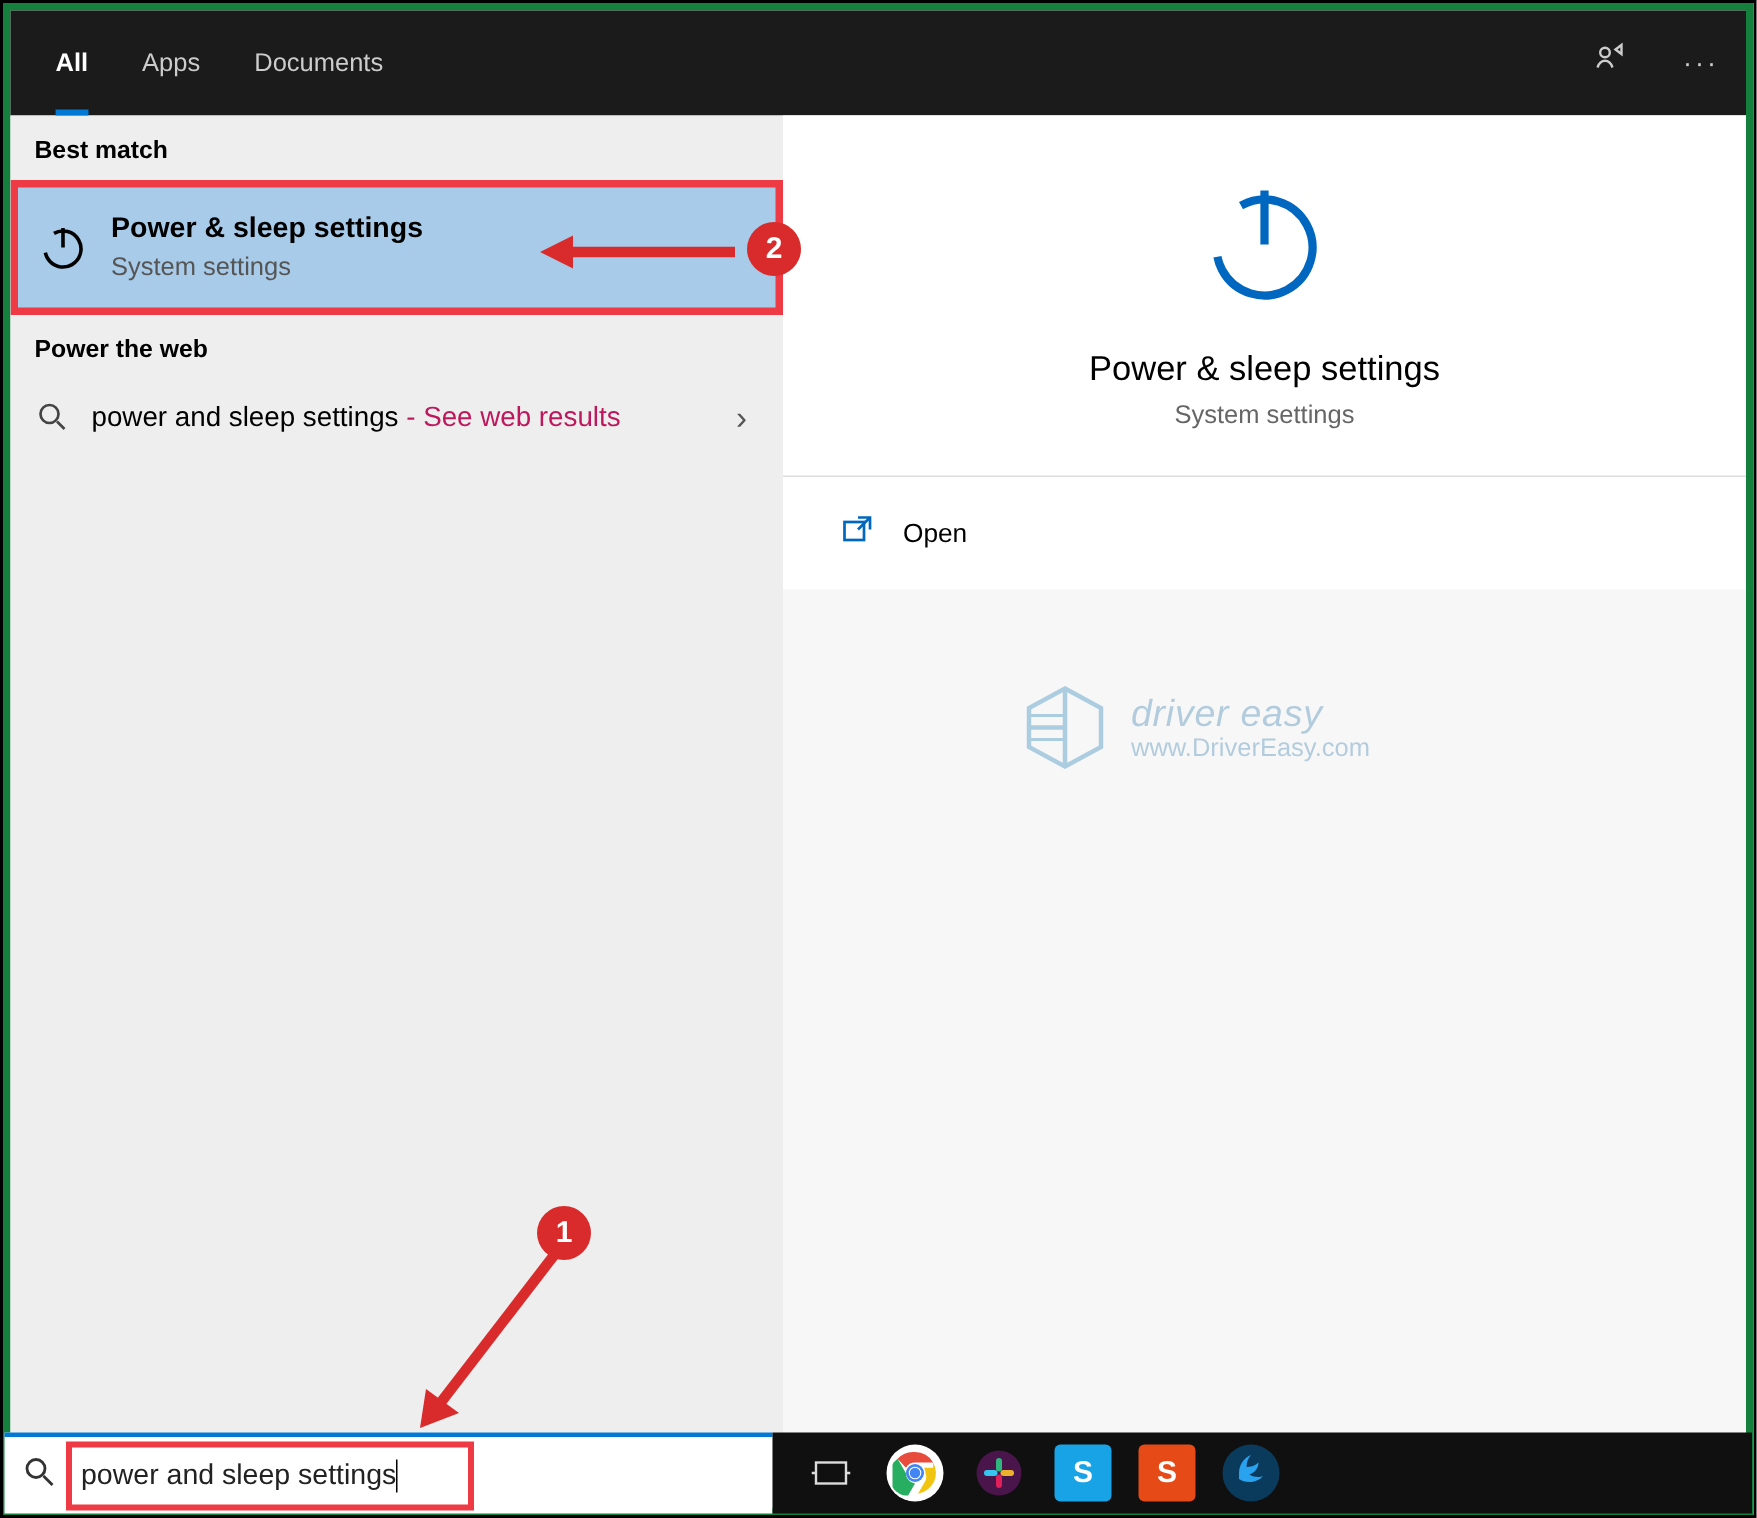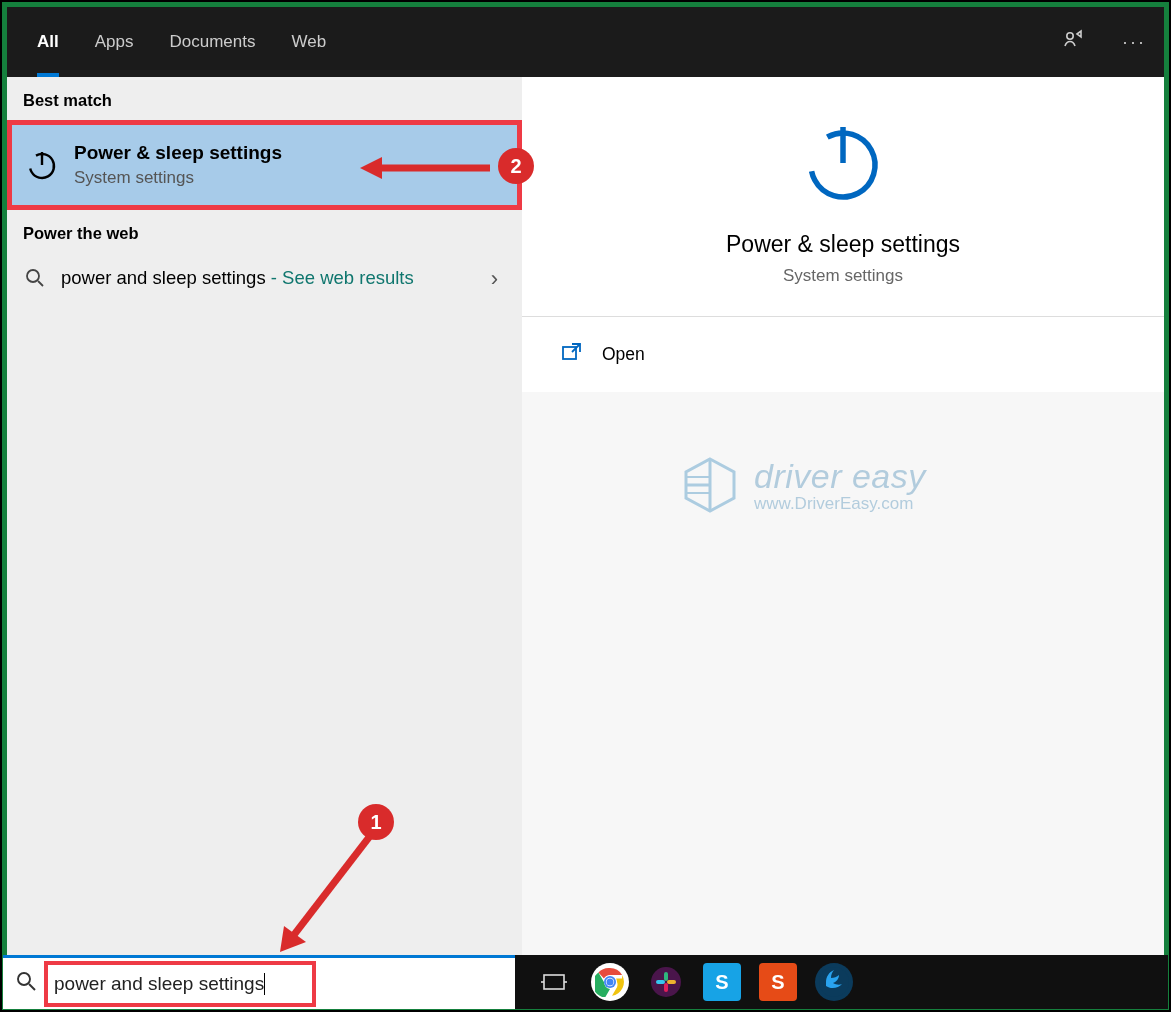--- a/index.html
+++ b/index.html
@@ -27,38 +27,38 @@
   .best-match-item { height: 90px; background: #a7cbe9; border: 5px solid #ee3a45; display: flex; align-items: center; padding: 0 10px; gap: 12px; cursor: pointer; position: relative; }
   .power-icon-sm { width: 40px; height: 40px; display: flex; align-items: center; justify-content: center; }
   .power-svg-sm circle { stroke: #000; stroke-width: 2.4; fill: none; }
   .power-svg-sm line { stroke: #000; stroke-width: 2.4; }
   .best-match-text .title { font-size: 19px; font-weight: 600; color: #000; }
   .best-match-text .subtitle { font-size: 17px; color: #555; margin-top: 4px; }
 
   .web-item { display: flex; align-items: flex-start; padding: 12px 16px; gap: 14px; cursor: pointer; }
   .web-item .search-glyph { width: 24px; text-align: center; font-size: 18px; color: #444; margin-top: 3px; }
   .web-item .web-text { flex: 1; font-size: 18.5px; color: #000; line-height: 1.45; }
-  .web-item .web-text .hint { color: #0f766e; }
+  .web-item .web-text .hint { color: #be185d; }
   .web-item .chevron-right { font-size: 22px; color: #555; align-self: center; margin-right: 8px; }
 
   
   .preview-card { background: #fff; margin: 0; padding: 40px 0 30px 0; text-align: center; border-bottom: 1px solid #ddd; }
   .power-svg-lg { width: 90px; height: 90px; display: inline-block; }
   .power-svg-lg circle { stroke: #0067c0; stroke-width: 5.5; fill: none; }
   .power-svg-lg line { stroke: #0067c0; stroke-width: 5.5; }
   .preview-title { font-size: 23px; font-weight: 400; color: #000; margin-top: 20px; }
   .preview-subtitle { font-size: 17px; color: #666; margin-top: 8px; }
 
   .action-row { background: #fff; padding: 26px 30px 26px 40px; display: flex; align-items: center; gap: 20px; font-size: 17.5px; cursor: pointer; }
   .open-icon { color: #0067c0; font-size: 18px; }
 
   .watermark { position: absolute; top: 455px; left: 680px; opacity: 0.55; display: flex; align-items: center; gap: 14px; pointer-events: none; }
   .watermark-logo { width: 60px; height: 60px; }
   .watermark-text { color: #7aa9c8; }
-  .watermark-text .brand { font-size: 34px; font-style: italic; font-weight: 500; letter-spacing: 0.5px; }
+  .watermark-text .brand { font-size: 25px; font-style: italic; font-weight: 500; letter-spacing: 0.5px; }
   .watermark-text .url { font-size: 17px; margin-top: -2px; }
 
   
   .search-bar-area { position: absolute; left: 3px; bottom: 3px; width: 512px; height: 54px; background: #fff; border-top: 3px solid #0078d4; display: flex; align-items: center; }
   .search-bar-area .mag { width: 46px; text-align: center; font-size: 19px; color: #333; }
   .input-box { flex: 0 0 272px; height: 46px; border: 4px solid #ee3a45; display: flex; align-items: center; padding: 0 6px; margin-left: -5px;}
   .input-box span { font-size: 19px; color: #222; }
   .caret { display: inline-block; width: 1.3px; height: 22px; background: #000; vertical-align: middle; }
 
   .taskbar { position: absolute; left: 515px; right: 3px; bottom: 3px; height: 54px; background: #101010; display: flex; align-items: center; gap: 18px; padding-left: 20px; }
@@ -83,23 +83,20 @@
 
   <div class="tab-bar">
     <div class="tab-item active">
         <span>All</span>
       </div>
     <div class="tab-item">
         <span>Apps</span>
       </div>
     <div class="tab-item">
         <span>Documents</span>
-      </div>
-    <div class="tab-item">
-        <span>Web</span>
       </div>
     <div class="tab-spacer"></div>
     <div class="header-icon">
       <svg width="24" height="24" viewBox="0 0 24 24" fill="none" stroke="#ccc" stroke-width="1.6">
         <circle cx="8" cy="8" r="3.2"></circle>
           <path d="M3 18c1-3 3.2-4.5 5-4.5s4 1.5 5 4.5"></path>
         <path d="M15 6l4-3v6z"></path>
       </svg>
     </div>
     <div class="header-icon header-ellipsis">···</div>

